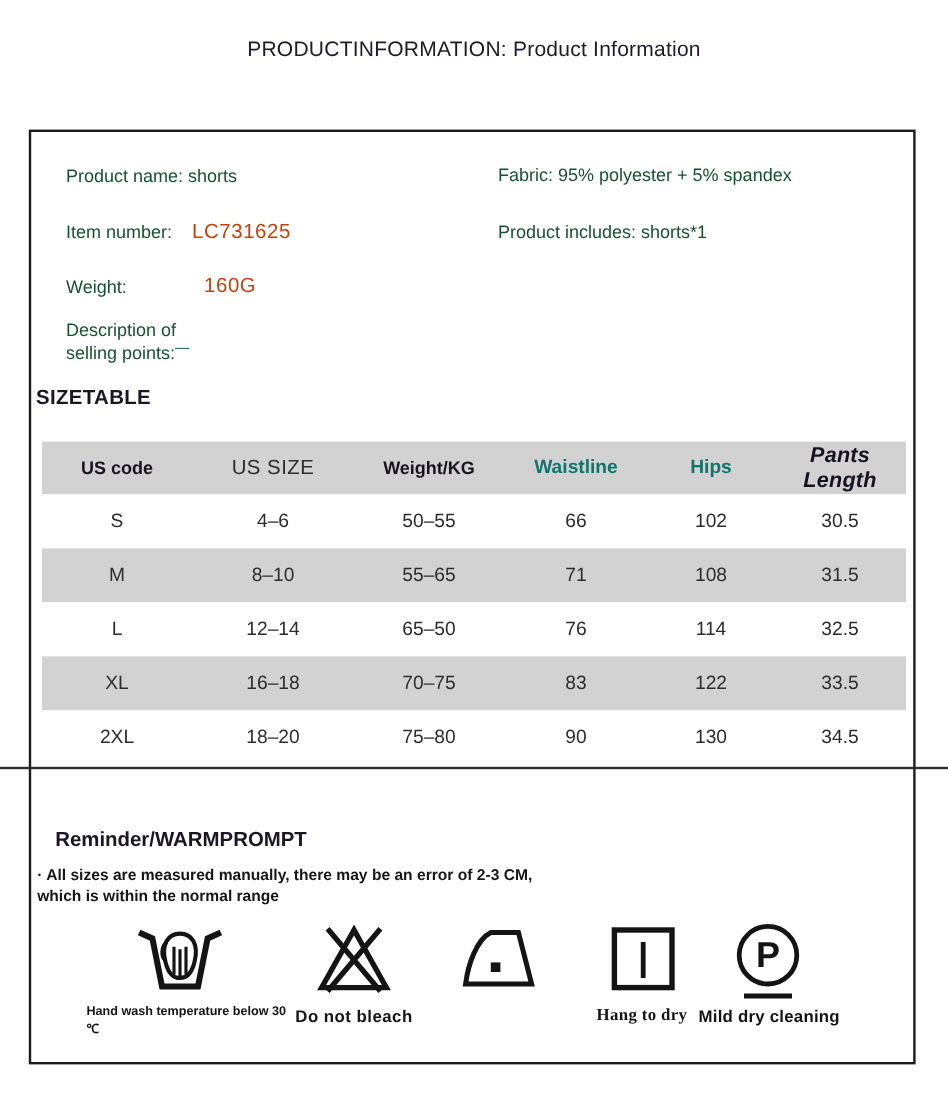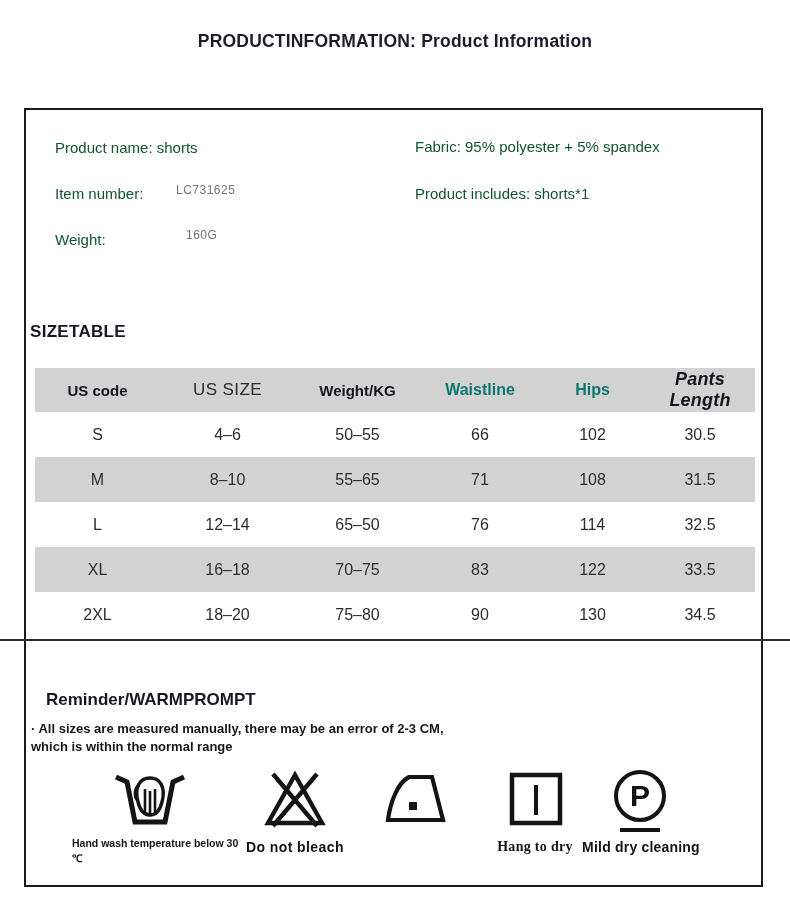--- a/index.html
+++ b/index.html
@@ -5,34 +5,34 @@
   html,body { margin:0; padding:0; background:#ffffff; }
   .page {
     position:relative; width:790px; height:923px; background:#ffffff;
     font-family:"Liberation Sans", sans-serif; color:#141414; overflow:hidden;
   }
   .abs { position:absolute; }
 
   
   .page-title {
     top:31px; left:0; width:790px; text-align:center;
-    font-size:17.5px; font-weight:bold; color:#201a2b; letter-spacing:.2px;
+    font-size:17.5px; font-weight:normal; color:#201a2b; letter-spacing:.2px;
   }
   .page-subtitle {
     top:63px; left:155px; width:492px;
     font-size:14.5px; font-weight:bold; color:#d61f8e; line-height:1.25;
   }
 
   
   .info-box { left:24px; top:108px; width:735px; height:775px; border:2px solid #1b1b1b; }
   .section-divider { left:0; top:639px; width:790px; height:2px; background:#2d2d2d; }
 
   
   .lbl { font-size:15px; font-weight:normal; color:#14532d; }
-  .val { font-size:12px; font-weight:normal; color:#737373; letter-spacing:.5px;margin-left:16px; }
+  .val { font-size:17px; font-weight:normal; color:#c2410c; letter-spacing:.5px; }
   .product-name   { left:55px;  top:139px; }
   .fabric         { left:415px; top:138px; }
   .item-label     { left:55px;  top:185px; }
   .item-value     { left:160px; top:183px; }
   .includes       { left:415px; top:185px; }
   .weight-label   { left:55px;  top:231px; }
   .weight-value   { left:170px; top:228px; }
   .description    { left:55px;  top:267px; width:122px; line-height:1.24; }
   .dash-sup { position:relative; top:-6px; font-size:12px; }
 
@@ -80,20 +80,21 @@
 
   <div class="abs info-box"></div>
 
   <div class="abs lbl product-name">Product name: shorts</div>
   <div class="abs lbl fabric">Fabric: 95% polyester + 5% spandex</div>
   <div class="abs lbl item-label">Item number:</div>
   <div class="abs val item-value">LC731625</div>
   <div class="abs lbl includes">Product includes: shorts*1</div>
   <div class="abs lbl weight-label">Weight:</div>
   <div class="abs val weight-value">160G</div>
+  <div class="abs lbl description"><span>Description of selling points:</span><span class="dash-sup">—</span></div>
 
   <div class="abs sizetable-title">SIZETABLE</div>
   <table class="size-table">
     <colgroup>
       <col style="width:125px">
         <col style="width:135px">
         <col style="width:125px">
       <col style="width:120px">
         <col style="width:105px">
         <col style="width:110px">

